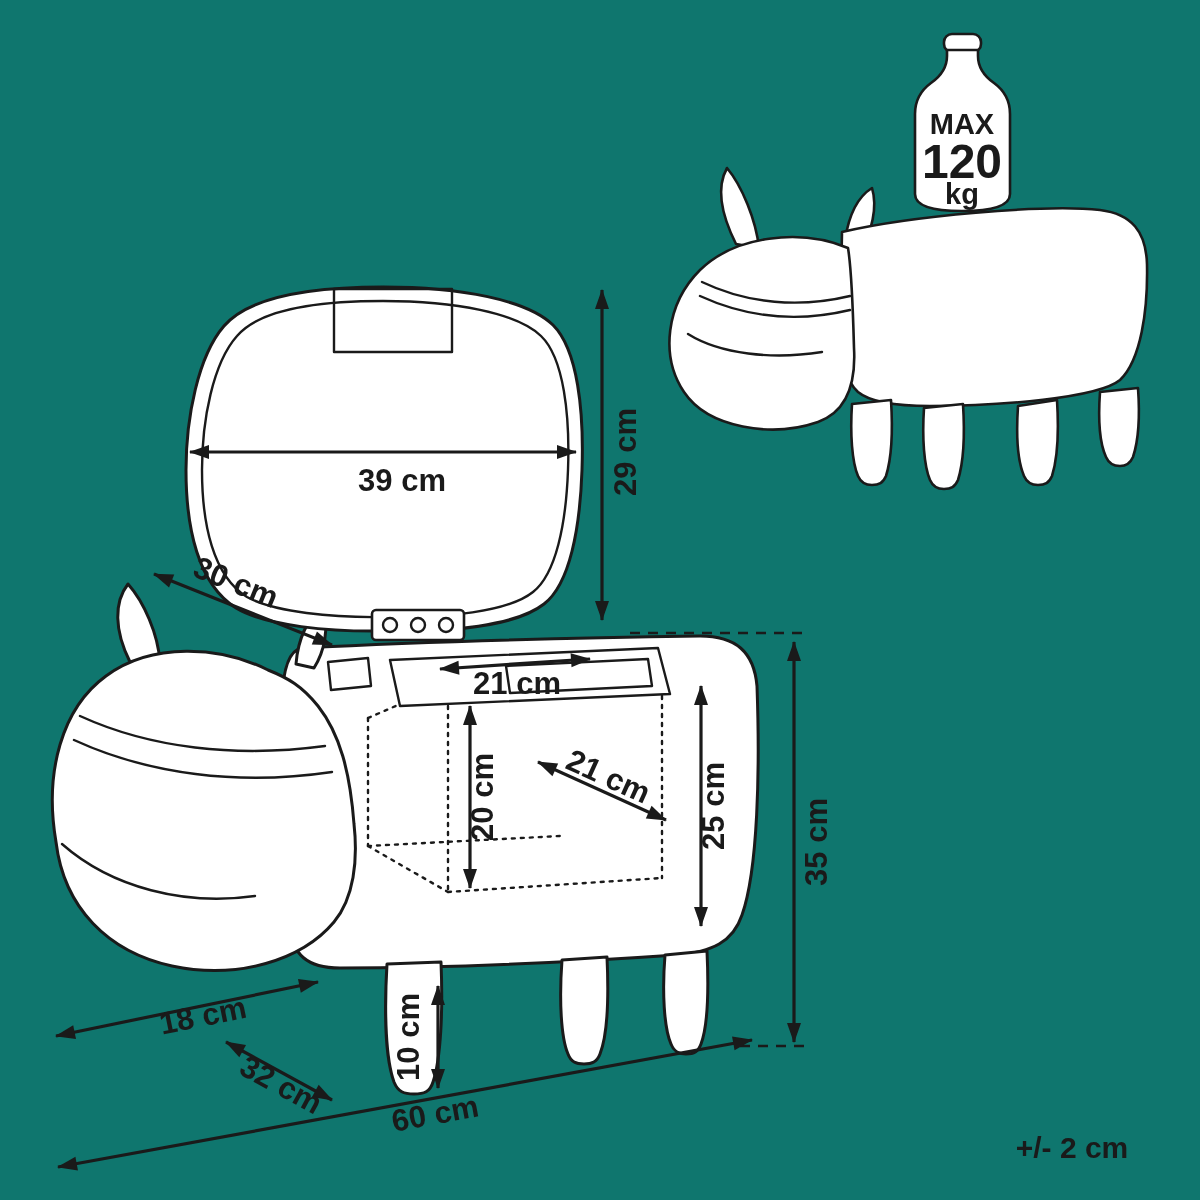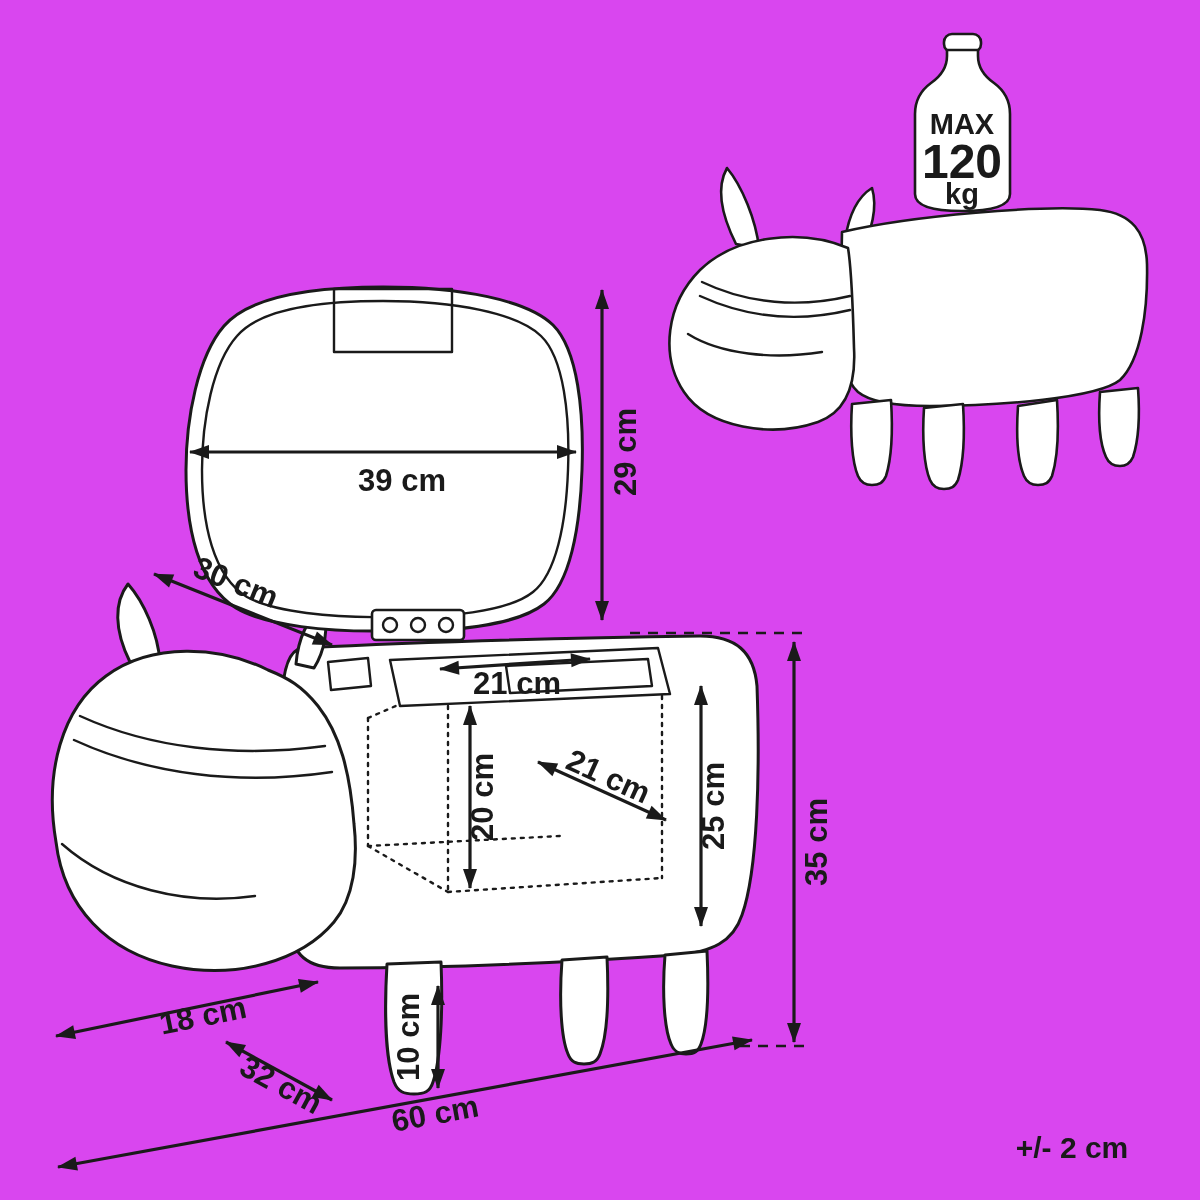--- a/index.html
+++ b/index.html
@@ -1,17 +1,17 @@
 <!DOCTYPE html>
 <html><head>
 <meta charset="utf-8">
 <title></title>
 <style>
   html,body{margin:0;padding:0;background:#ffffff;}
-  .canvas{position:relative;width:1200px;height:1200px;background:#d946ef;overflow:hidden;
+  .canvas{position:relative;width:1200px;height:1200px;background:#0f766e;overflow:hidden;
           font-family:"Liberation Sans",sans-serif;}
   svg{display:block;}
   .outline{fill:#ffffff;stroke:#1a1a1a;stroke-width:3;stroke-linejoin:round;stroke-linecap:round;}
   .outline2{fill:#ffffff;stroke:#1a1a1a;stroke-width:2.6;stroke-linejoin:round;stroke-linecap:round;}
   .detail{fill:none;stroke:#1a1a1a;stroke-width:2.4;stroke-linejoin:round;stroke-linecap:round;}
   .dim{stroke:#1a1a1a;stroke-width:3.2;fill:none;}
   .dashline{stroke:#1a1a1a;stroke-width:2.6;fill:none;stroke-dasharray:10 8;}
   .dotline{stroke:#1a1a1a;stroke-width:2.4;fill:none;stroke-dasharray:3 6;stroke-linecap:round;}
   .dimtext{font-family:"Liberation Sans",sans-serif;font-size:31px;font-weight:700;fill:#1a1a1a;text-anchor:middle;}
   .wmax{font-family:"Liberation Sans",sans-serif;font-size:29px;font-weight:700;fill:#1a1a1a;text-anchor:middle;}

